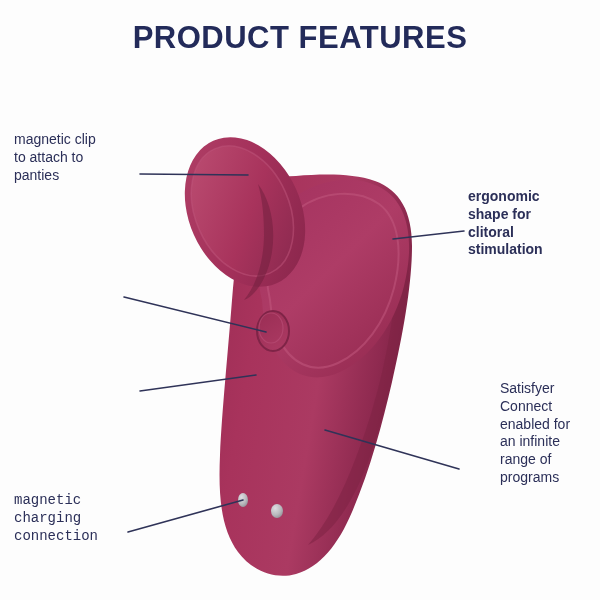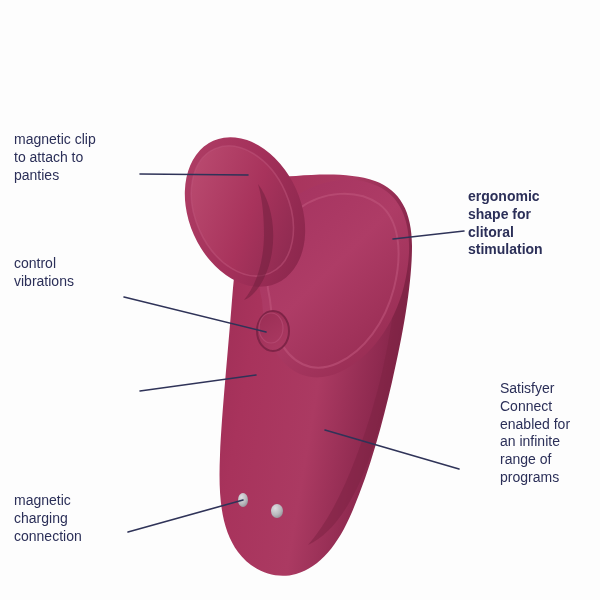--- a/index.html
+++ b/index.html
@@ -34,38 +34,39 @@
     line-height: 1.27;
     font-family: "Liberation Sans", sans-serif;
     white-space: pre-line;
   }
   .callout.left  { text-align: left; }
   .callout.right { text-align: left; }
 
   #c-clip     { left: 14px;  top: 131px; }
   #c-control  { left: 14px;  top: 255px; }
   #c-smooth   { left: 14px;  top: 342px; }
-  #c-charging { left: 14px;  top: 492px; }
+  #c-charging { left: 14px;  top: 492px; font-family: Liberation Mono, monospace; }
   #c-ergo     { left: 468px; top: 188px; font-weight: bold; }
   #c-connect  { left: 468px; top: 380px; margin-left: 32px; }
 
   #artwork {
     position: absolute;
     left: 0;
     top: 0;
     width: 600px;
     height: 600px;
   }
   .leaders { position: absolute; left: 0; top: 0; }
 </style>
 </head>
 <body>
 
 <div id="page">
 
+  <div id="page-title">PRODUCT FEATURES</div>
 
   <svg id="artwork" viewBox="0 0 600 600">
     <defs>
       <linearGradient id="bodyGrad" x1="0" y1="0" x2="1" y2="0.35">
         <stop offset="0%" stop-color="#9c2d55"></stop>
         <stop offset="28%" stop-color="#a8335c"></stop>
         <stop offset="62%" stop-color="#ab3a62"></stop>
         <stop offset="88%" stop-color="#8f2a50"></stop>
         <stop offset="100%" stop-color="#7d2344"></stop>
       </linearGradient>
@@ -154,22 +155,20 @@
       <line x1="140" y1="391" x2="256" y2="375"></line>
       <line x1="128" y1="532" x2="243" y2="500"></line>
       <line x1="393" y1="239" x2="464" y2="231"></line>
       <line x1="325" y1="430" x2="459" y2="469"></line>
     </g>
   </svg>
 
   <div class="callout left" id="c-clip">magnetic clip
 to attach to
 panties</div>
-  <div class="callout left" id="c-control">control
-vibrations</div>
   <div class="callout left" id="c-charging">magnetic
 charging
 connection</div>
   <div class="callout right" id="c-ergo">ergonomic
 shape for
 clitoral
 stimulation</div>
   <div class="callout right" id="c-connect">Satisfyer
 Connect
 enabled for

